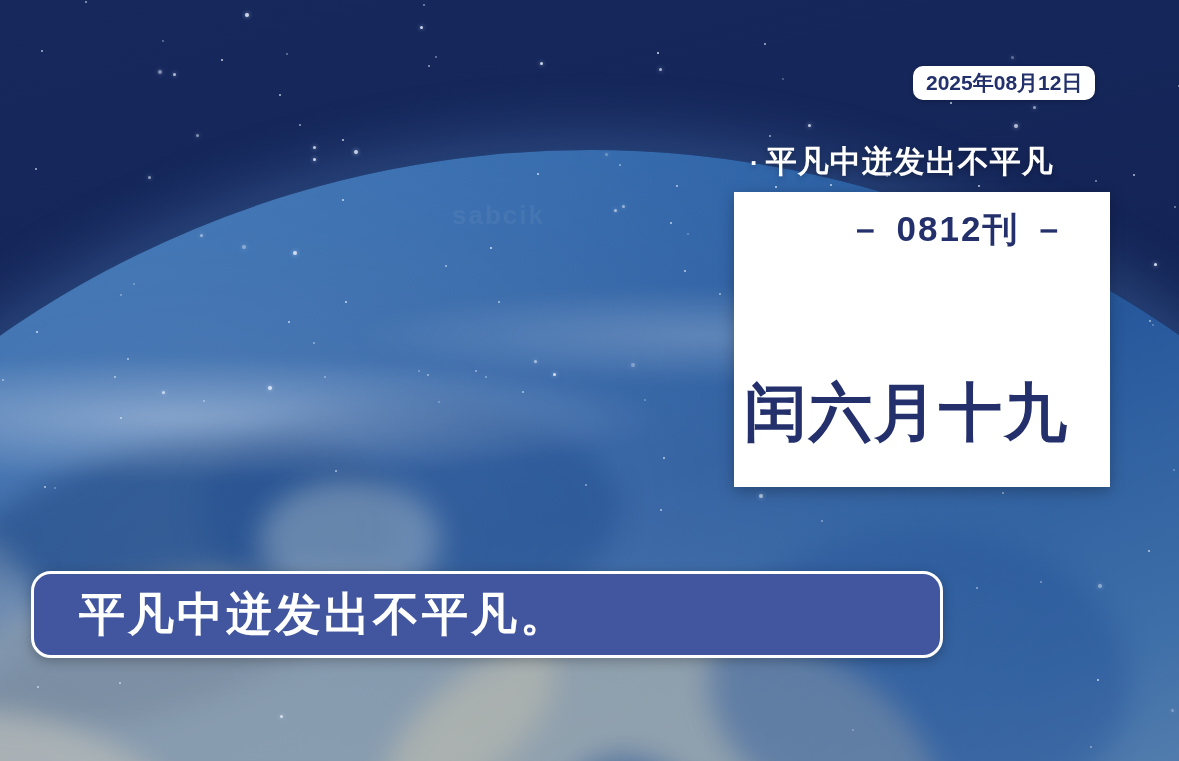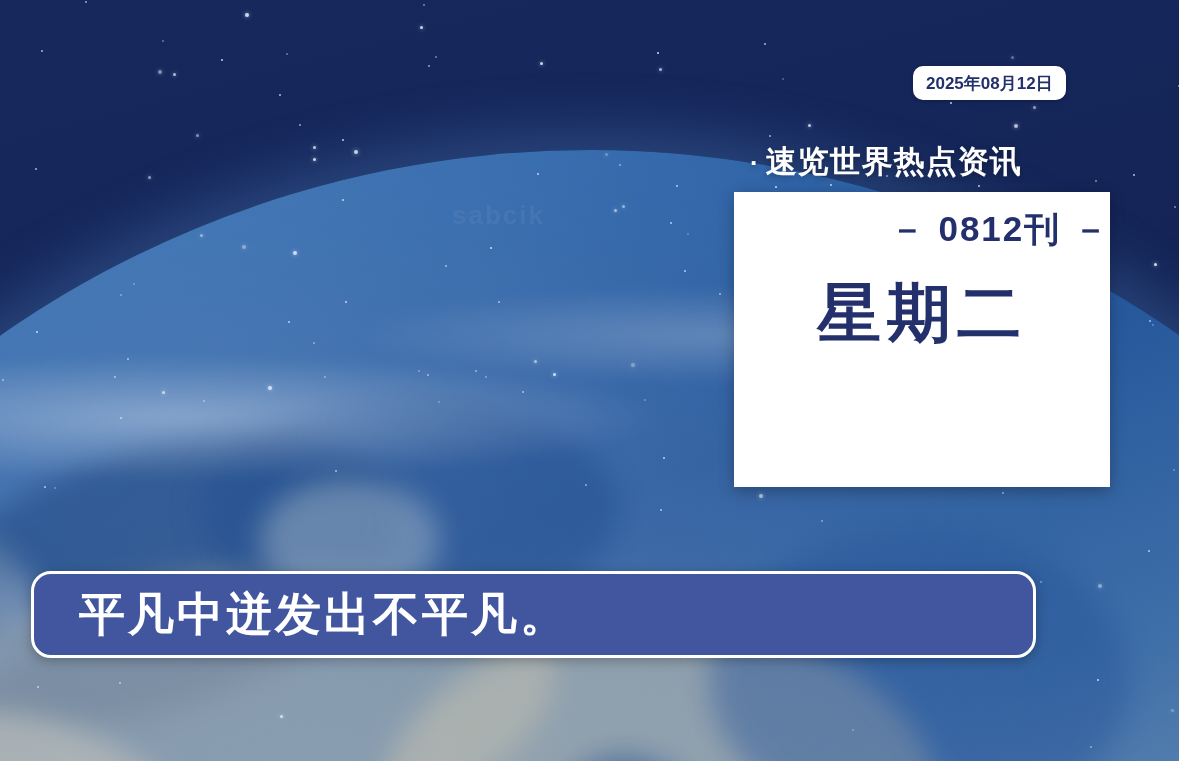--- a/index.html
+++ b/index.html
@@ -136,21 +136,21 @@
     left: 913px;
     top: 66px;
     height: 34px;
     padding: 0 13px;
     background: #ffffff;
     border-radius: 10px;
     display: flex;
     align-items: center;
     justify-content: center;
     color: #22306b;
-    font-size: 17px;
+    font-size: 21px;
     font-weight: 700;
     letter-spacing: 0px;
     white-space: nowrap;
     box-shadow: 0 1px 4px rgba(0,0,0,0.25);
   }
 
   .tagline {
     position: absolute;
     left: 741px;
     top: 141px;
@@ -185,26 +185,27 @@
     width: 376px;
     height: 295px;
     background: #ffffff;
     box-shadow: 0 4px 14px rgba(0,0,0,0.28);
   }
   .card-issue {
     position: absolute;
     top: 14px;
     left: 0;
     width: 100%;
-    text-align: right;
+    text-align: center;
     color: #23306b;
     font-size: 35px;
     font-weight: 700;
     letter-spacing: 2px;
     white-space: nowrap;
+    padding-left: 36px;
   }
   .card-weekday {
     position: absolute;
     top: 78px;
     left: 0;
     width: 100%;
     text-align: center;
     color: #23306b;
     font-size: 64px;
     font-weight: 700;
@@ -220,21 +221,21 @@
     font-size: 63px;
     font-weight: 700;
     letter-spacing: 2px;
     white-space: nowrap;
   }
 
   .slogan-bar {
     position: absolute;
     left: 31px;
     top: 571px;
-    width: 1005px;
+    width: 912px;
     height: 87px;
     box-sizing: border-box;
     background: #41569f;
     border: 3px solid #ffffff;
     border-radius: 20px;
     display: flex;
     align-items: center;
     box-shadow: 0 3px 12px rgba(0,0,0,0.25);
   }
   .slogan-text {
@@ -404,25 +405,25 @@
 
   <div class="watermark">sabcik</div>
 
   <div class="date-badge">2025年08月12日</div>
 
   <div class="title-block">
   </div>
 
   <div class="tagline">
     <span class="tagline-dot">·</span>
-    <span class="tagline-rest">速览世界热点资讯</span>
+    <span class="tagline-rest">平凡中迸发出不平凡</span>
   </div>
 
   <div class="info-card">
     <div class="card-issue">－ 0812刊 －</div>
-    <div class="card-weekday">星期二</div>
   </div>
+  <div class="card-lunar" style="position:absolute; left:744px; top:370px; width:auto;">闰六月十九</div>
 
   <div class="slogan-bar">
     <span class="slogan-text">平凡中迸发出不平凡。</span>
   </div>
 
 </div>
 
 </body></html>

